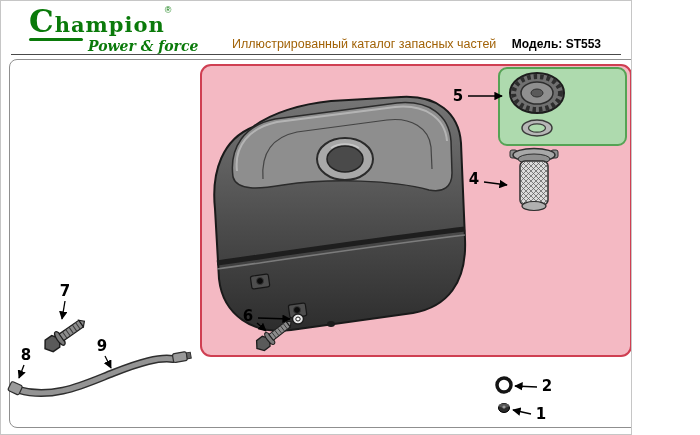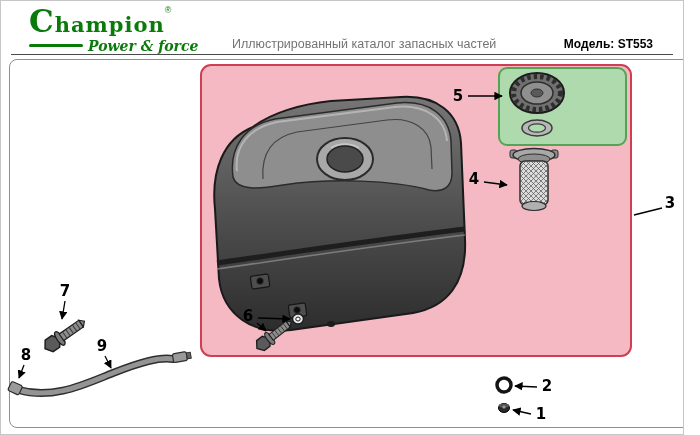--- a/index.html
+++ b/index.html
@@ -1,30 +1,30 @@
 <!DOCTYPE html>
 <html><head>
 <meta charset="utf-8">
 <style>
   * { margin:0; padding:0; box-sizing:border-box; }
   html,body { width:700px; height:435px; }
   body { font-family:"Liberation Sans","DejaVu Sans",sans-serif; background:#fff; }
-  .page { position:relative; width:684px; height:435px; background:#fff; border:1px solid #c6c6c6; overflow:hidden; }
+  .page { position:relative; width:632px; height:435px; background:#fff; border:1px solid #c6c6c6; overflow:hidden; }
 
   
   .logo { position:absolute; left:28px; top:4px; width:172px; }
   .brand { display:inline-block; font-family:"DejaVu Serif","Liberation Serif",serif; font-weight:bold;
            font-size:21px; line-height:1.05; color:#0a7a0a; letter-spacing:1px; }
   .brand::first-letter { font-size:31px; }
   .reg { color:#0a7a0a; font-size:9px; vertical-align:top; }
-  .tagline-row { display:flex; align-items:center; margin-top:0; }
+  .tagline-row { display:flex; margin-top:0; }
   .swoosh { width:54px; height:3px; background:#0a7a0a; border-radius:2px; }
   .tagline { font-family:"DejaVu Serif","Liberation Serif",serif; font-style:italic; font-weight:bold;
              font-size:14px; color:#0a7a0a; margin-left:5px; white-space:nowrap; }
-  .title { position:absolute; left:231px; top:36px; font-size:12.5px; color:#737373; white-space:nowrap; }
+  .title { position:absolute; left:231px; top:36px; font-size:12.5px; color:#a16207; white-space:nowrap; }
   .model { position:absolute; right:30px; top:36px; font-size:12px; color:#000; white-space:nowrap;font-weight:bold; }
   .header-rule { position:absolute; left:10px; right:10px; top:53px; height:1px; background:#4a4a4a; }
 
   
   .content-box { position:absolute; left:8px; top:58px; width:684px; height:369px;
                  border:1px solid #8f8f8f; border-radius:8px; background:#fff; }
 
   svg.diagram { position:absolute; left:0; top:0; width:700px; height:435px; }
   .callout-text { font-family:"DejaVu Sans","Liberation Sans",sans-serif; font-weight:bold; font-size:15px; fill:#000; }
   .callout-line { stroke:#000; stroke-width:1.3; fill:none; }

